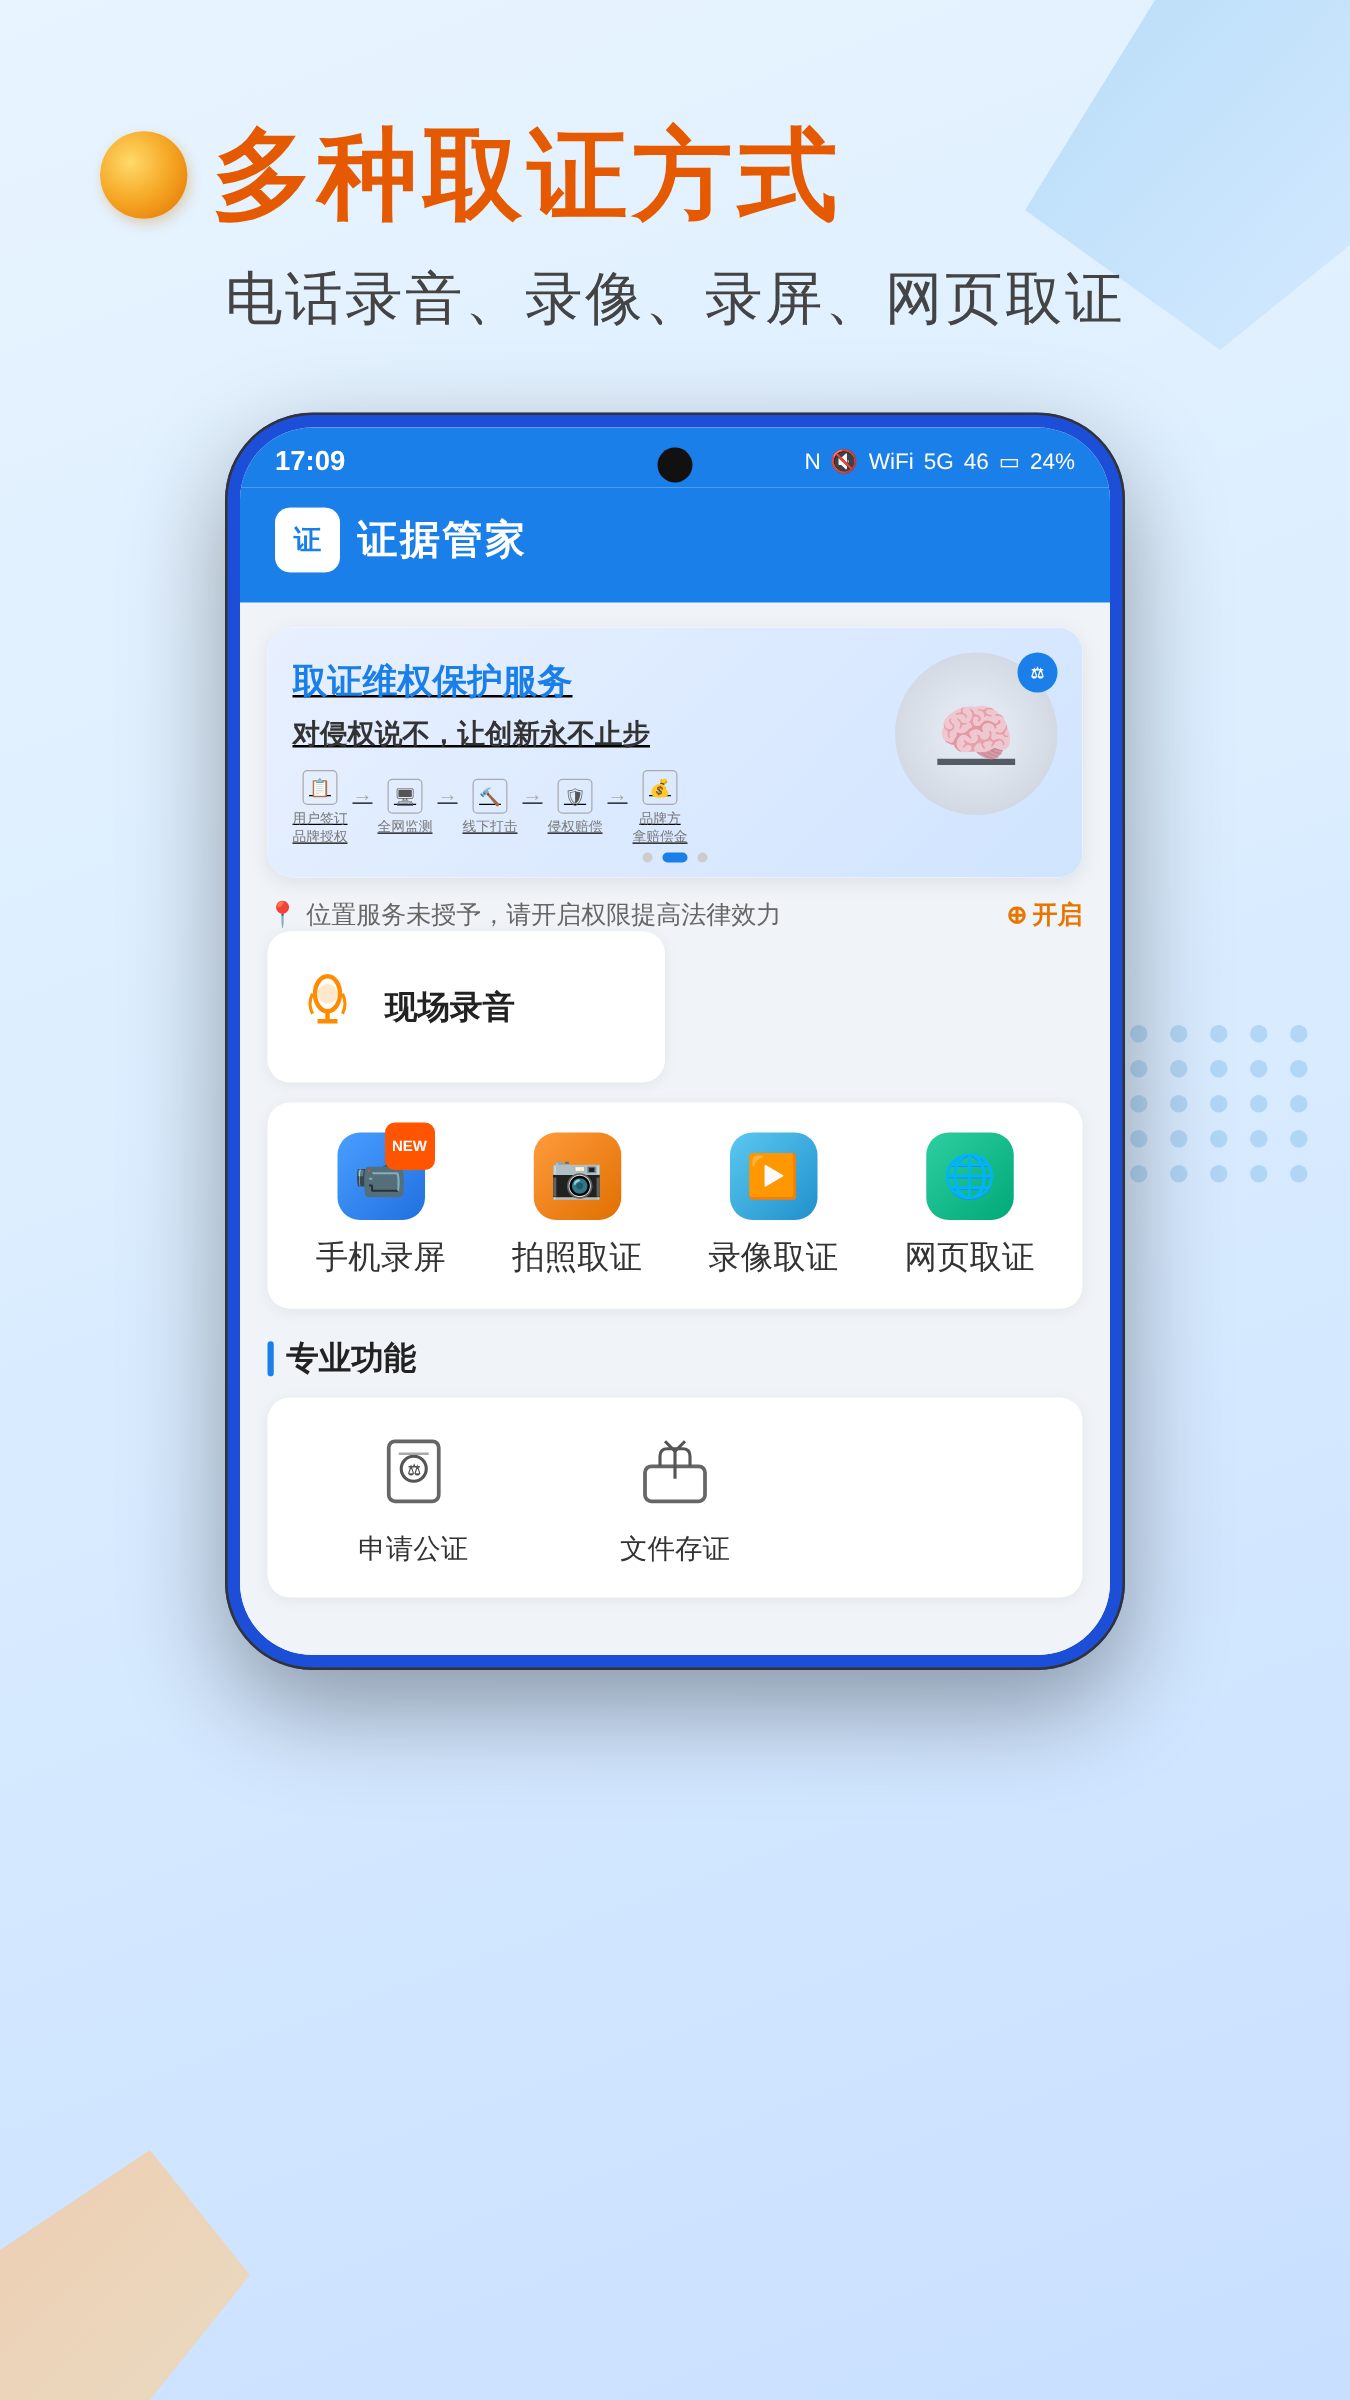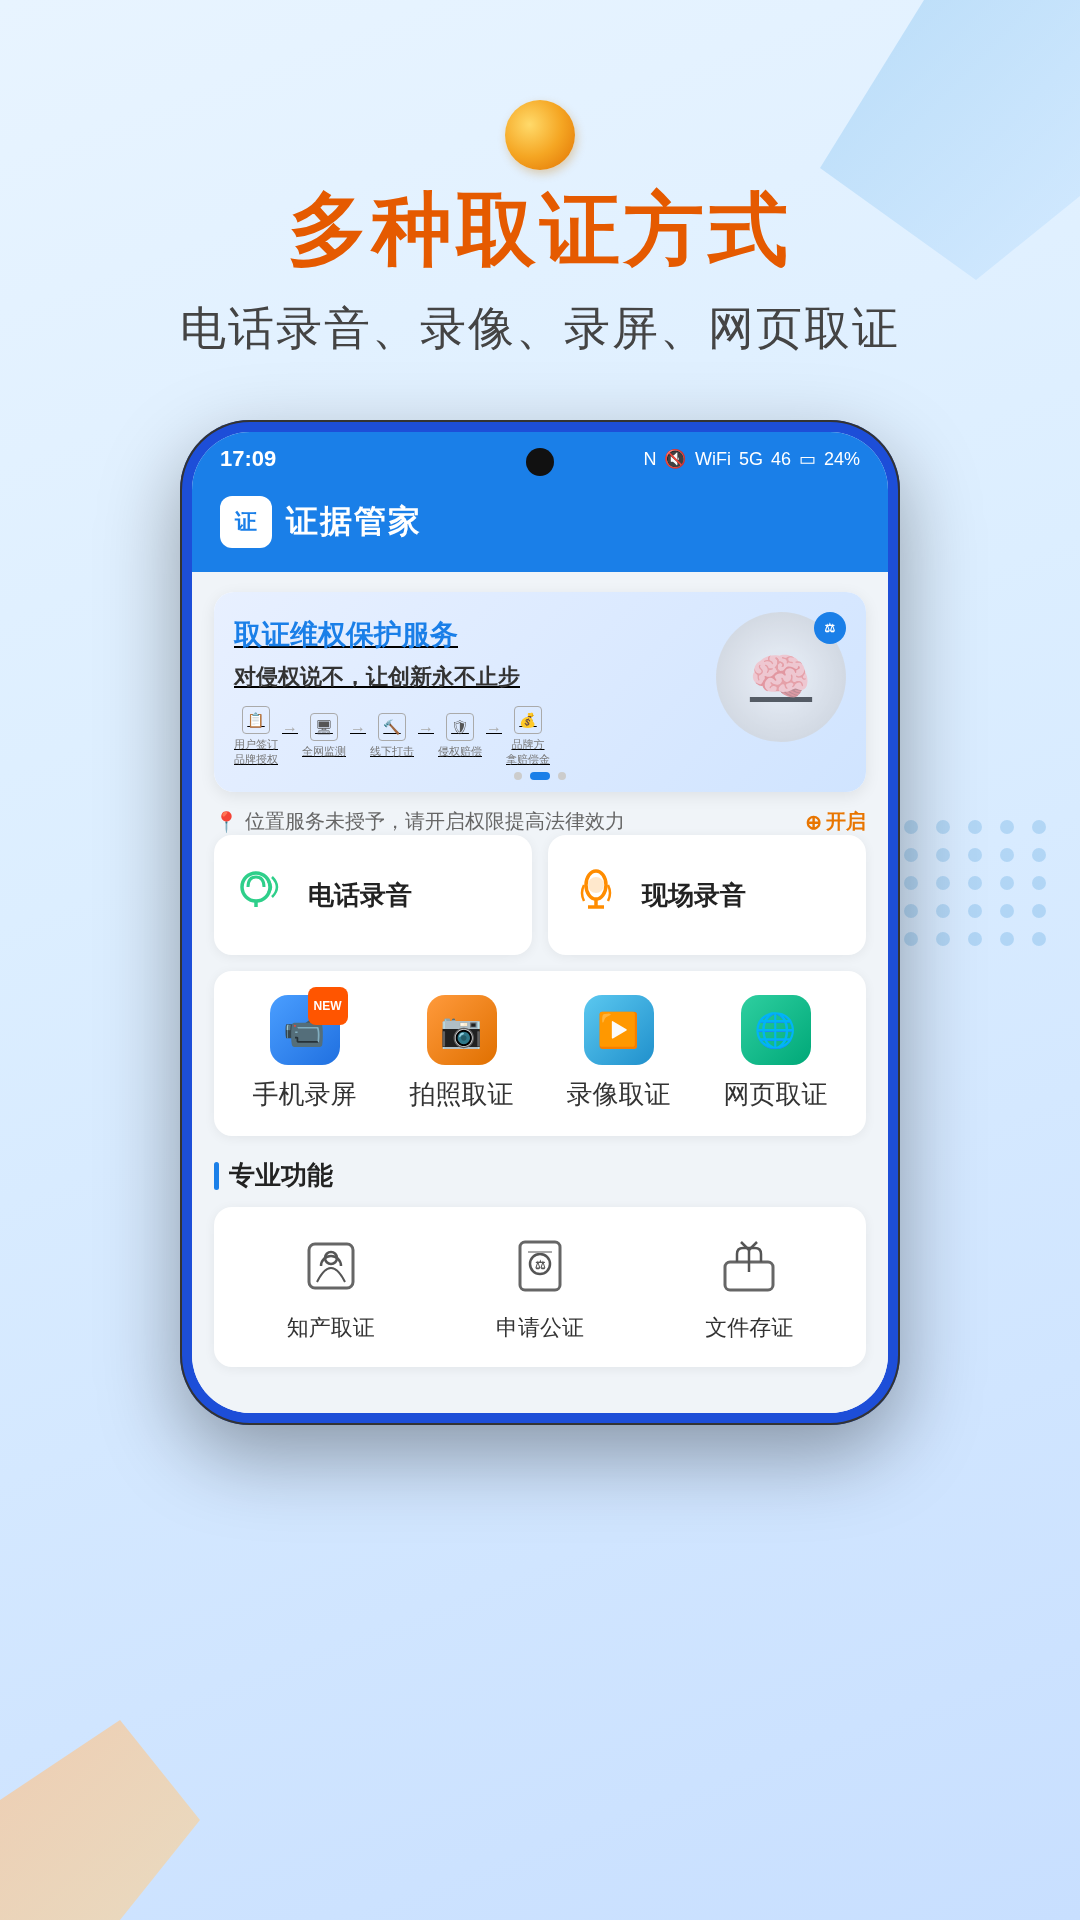--- a/index.html
+++ b/index.html
@@ -49,21 +49,20 @@
     .header-section {
       padding: 100px 80px 40px 80px;
       position: relative;
       z-index: 2;
     }
     .main-title-row {
       display: flex;
       align-items: center;
       gap: 20px;
       margin-bottom: 28px;
-      flex-direction: column;
     }
     .orange-ball {
       width: 70px; height: 70px;
       border-radius: 50%;
       background: radial-gradient(circle at 35% 35%, #ffda6a, #f5a623, #e07000);
       box-shadow: 2px 4px 10px rgba(200, 120, 0, 0.3);
       flex-shrink: 0;
     }
     .main-title {
       font-size: 80px;
@@ -550,33 +549,20 @@
           </div>
           <div class="location-open-btn">
             <span>⊕</span>
             <span>开启</span>
           </div>
         </div>
 
 
         <div class="feature-row-2">
 
-          <div class="feature-card-large">
-            <div>
-              <svg width="56" height="56" viewBox="0 0 56 56">
-                <circle cx="22" cy="22" r="14" fill="none" stroke="#2ecf8a" stroke-width="3.5"></circle>
-                <path d="M14 22 Q14 12 22 12 Q30 12 30 22" fill="none" stroke="#2ecf8a" stroke-width="3"></path>
-                <line x1="22" y1="36" x2="22" y2="42" stroke="#2ecf8a" stroke-width="3.5"></line>
-
-                <path d="M34 16 Q40 22 34 28" fill="none" stroke="#2ecf8a" stroke-width="2.5"></path>
-                <path d="M38 12 Q48 22 38 32" fill="none" stroke="#2ecf8a" stroke-width="2.5"></path>
-              </svg>
-            </div>
-            <span class="feature-label-large">电话录音</span>
-          </div>
 
           <div class="feature-card-large">
             <div>
               <svg width="56" height="56" viewBox="0 0 56 56">
                 <ellipse cx="28" cy="20" rx="10" ry="14" fill="none" stroke="#ff8c00" stroke-width="3.5"></ellipse>
                 <rect x="20" y="12" width="16" height="16" rx="8" fill="#ff8c00" opacity="0.2"></rect>
                 <line x1="28" y1="34" x2="28" y2="42" stroke="#ff8c00" stroke-width="3.5"></line>
                 <line x1="20" y1="42" x2="36" y2="42" stroke="#ff8c00" stroke-width="3.5"></line>
                 <path d="M16 20 Q12 28 16 36" fill="none" stroke="#ff8c00" stroke-width="2.5"></path>
                 <path d="M40 20 Q44 28 40 36" fill="none" stroke="#ff8c00" stroke-width="2.5"></path>
@@ -618,31 +604,20 @@
           </div>
         </div>
 
         <div class="section-heading">
           <div class="section-bar"></div>
           <span>专业功能</span>
         </div>
 
         <div class="pro-card">
 
-          <div class="pro-item">
-            <div class="pro-icon-box">
-              <svg width="64" height="64" viewBox="0 0 64 64">
-                <rect x="10" y="10" width="44" height="44" rx="6" fill="none" stroke="#666" stroke-width="3"></rect>
-                <path d="M22 32 A10 10 0 0 1 42 32" fill="none" stroke="#555" stroke-width="2.5"></path>
-                <circle cx="32" cy="24" r="6" fill="none" stroke="#555" stroke-width="2.5"></circle>
-                <path d="M18 48 Q32 20 46 48" fill="none" stroke="#555" stroke-width="2"></path>
-              </svg>
-            </div>
-            <span class="pro-item-label">知产取证</span>
-          </div>
 
           <div class="pro-item">
             <div class="pro-icon-box">
               <svg width="64" height="64" viewBox="0 0 64 64">
                 <rect x="12" y="8" width="40" height="48" rx="5" fill="none" stroke="#666" stroke-width="3"></rect>
                 <circle cx="32" cy="30" r="10" fill="none" stroke="#555" stroke-width="2.5"></circle>
                 <text x="27" y="35" font-size="12" fill="#555" font-weight="bold">⚖</text>
                 <line x1="20" y1="18" x2="44" y2="18" stroke="#aaa" stroke-width="2"></line>
               </svg>
             </div>

